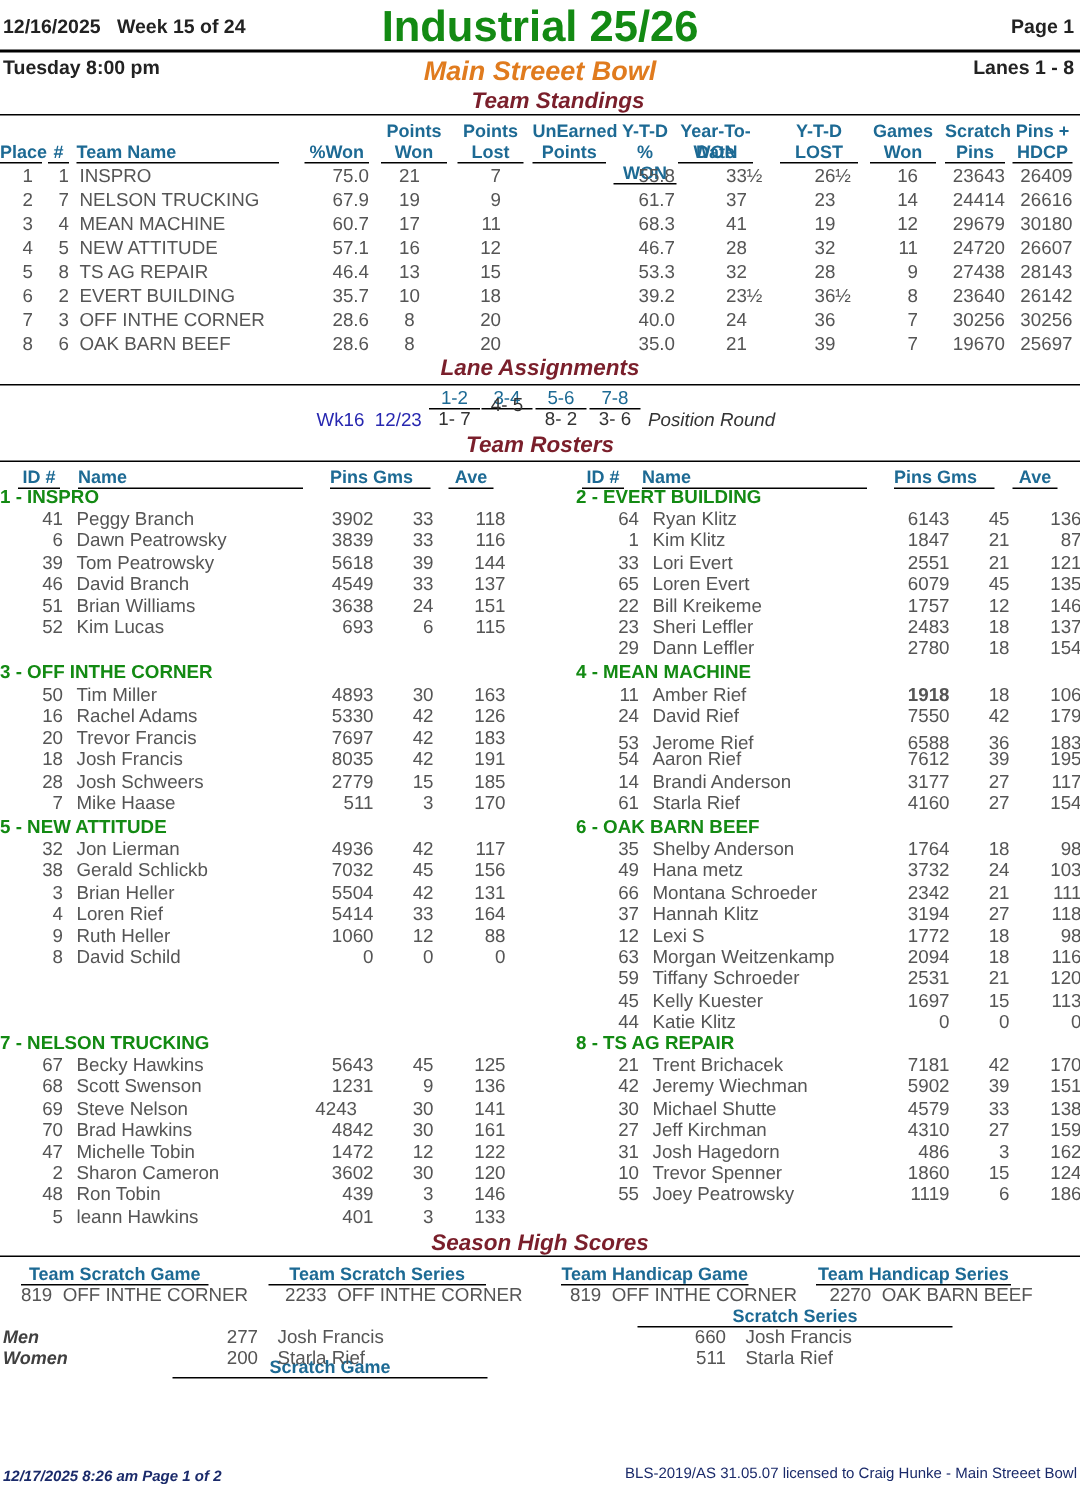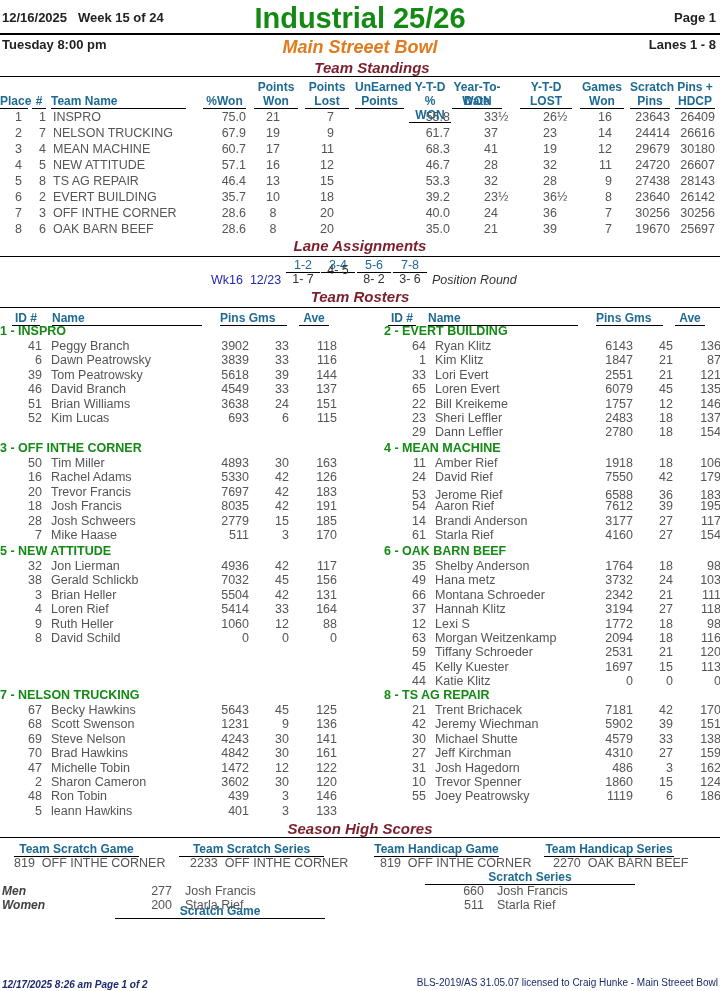--- a/index.html
+++ b/index.html
@@ -393,21 +393,21 @@
     <div class="abs" style="left:2px; top:717.4px; width:330px; height:14px;">
       <div class="abs cell r" style="left:10px; top:0; width:30px; line-height:14px;">68</div>
       <div class="abs cell " style="left:49px; top:0; width:160px; line-height:14px;">Scott Swenson</div>
       <div class="abs cell r" style="left:200px; top:0; width:47px; line-height:14px;">1231</div>
       <div class="abs cell r" style="left:255px; top:0; width:32px; line-height:14px;">9</div>
       <div class="abs cell r" style="left:295px; top:0; width:40px; line-height:14px;">136</div>
     </div>
     <div class="abs" style="left:2px; top:731.8px; width:330px; height:14px;">
       <div class="abs cell r" style="left:10px; top:0; width:30px; line-height:14px;">69</div>
       <div class="abs cell " style="left:49px; top:0; width:160px; line-height:14px;">Steve Nelson</div>
-      <div class="abs cell r" style="left:200px; top:0; width:47px; line-height:14px;">4243</div>
+      <div class="abs cell r" style="left:189px; top:0; width:47px; line-height:14px;">4243</div>
       <div class="abs cell r" style="left:255px; top:0; width:32px; line-height:14px;">30</div>
       <div class="abs cell r" style="left:295px; top:0; width:40px; line-height:14px;">141</div>
     </div>
     <div class="abs" style="left:2px; top:746.2px; width:330px; height:14px;">
       <div class="abs cell r" style="left:10px; top:0; width:30px; line-height:14px;">70</div>
       <div class="abs cell " style="left:49px; top:0; width:160px; line-height:14px;">Brad Hawkins</div>
       <div class="abs cell r" style="left:200px; top:0; width:47px; line-height:14px;">4842</div>
       <div class="abs cell r" style="left:255px; top:0; width:32px; line-height:14px;">30</div>
       <div class="abs cell r" style="left:295px; top:0; width:40px; line-height:14px;">161</div>
     </div>
@@ -486,21 +486,21 @@
       <div class="abs cell r" style="left:10px; top:0; width:30px; line-height:14px;">29</div>
       <div class="abs cell " style="left:49px; top:0; width:160px; line-height:14px;">Dann Leffler</div>
       <div class="abs cell r" style="left:200px; top:0; width:47px; line-height:14px;">2780</div>
       <div class="abs cell r" style="left:255px; top:0; width:32px; line-height:14px;">18</div>
       <div class="abs cell r" style="left:295px; top:0; width:40px; line-height:14px;">154</div>
     </div>
     <div class="abs team" style="left:384px; top:441px;">4 - MEAN MACHINE</div>
     <div class="abs" style="left:386px; top:456px; width:330px; height:14px;">
       <div class="abs cell r" style="left:10px; top:0; width:30px; line-height:14px;">11</div>
       <div class="abs cell " style="left:49px; top:0; width:160px; line-height:14px;">Amber Rief</div>
-      <div class="abs cell r" style="left:200px; top:0; width:47px; line-height:14px;">1918</div>
+      <div class="abs cell r" style="left:200px; top:0; width:47px; line-height:14px;font-weight:bold;">1918</div>
       <div class="abs cell r" style="left:255px; top:0; width:32px; line-height:14px;">18</div>
       <div class="abs cell r" style="left:295px; top:0; width:40px; line-height:14px;">106</div>
     </div>
     <div class="abs" style="left:386px; top:470.4px; width:330px; height:14px;">
       <div class="abs cell r" style="left:10px; top:0; width:30px; line-height:14px;">24</div>
       <div class="abs cell " style="left:49px; top:0; width:160px; line-height:14px;">David Rief</div>
       <div class="abs cell r" style="left:200px; top:0; width:47px; line-height:14px;">7550</div>
       <div class="abs cell r" style="left:255px; top:0; width:32px; line-height:14px;">42</div>
       <div class="abs cell r" style="left:295px; top:0; width:40px; line-height:14px;">179</div>
     </div>

